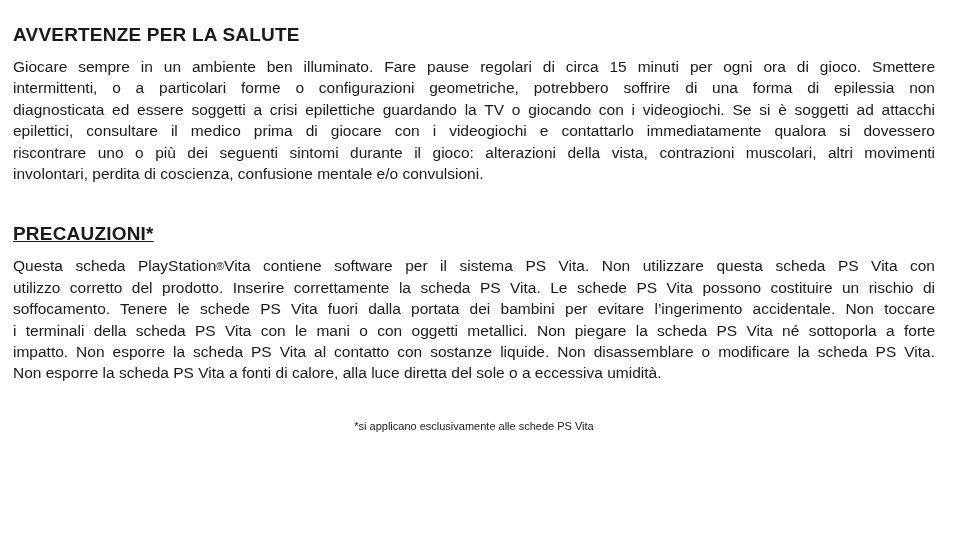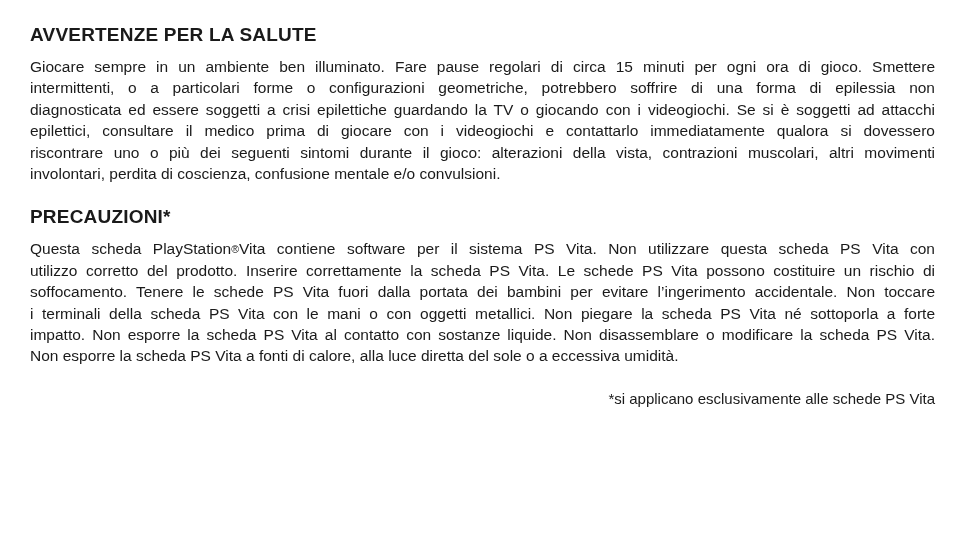--- a/index.html
+++ b/index.html
@@ -6,48 +6,49 @@
   body {
     width: 960px;
     height: 544px;
     background: #ffffff;
     color: #1a1a1a;
     font-family: "Liberation Sans", sans-serif;
     overflow: hidden;
     box-sizing: border-box;
   }
   .page {
-    padding: 24px 25px 0 30px;
+    padding: 24px 25px 0 13px;
   }
   .section h2 {
     font-size: 19px;
     line-height: 22px;
     font-weight: bold;
     margin: 0;
     letter-spacing: 0.2px;
   }
   .section .para {
     margin-top: 10px;
     font-size: 15.5px;
     line-height: 21.45px;
   }
   .section.second h2 {
-    margin-top: 21px;
+    margin-top: 38px;
+    text-decoration: underline;
   }
   .line { text-align: justify; }
   .line.just { text-align-last: justify; }
   .reg {
     font-size: 10.5px;
     vertical-align: 1.5px;
   }
   .footnote {
-    margin-top: 21px;
-    font-size: 15px;
+    margin-top: 32px;
+    font-size: 11px;
     line-height: 21.45px;
-    text-align: right;
+    text-align: center;
   }
 </style>
 </head>
 <body>
 
 <div class="page">
 
   <div class="section first">
     <h2>AVVERTENZE PER LA SALUTE</h2>
     <div class="para">

